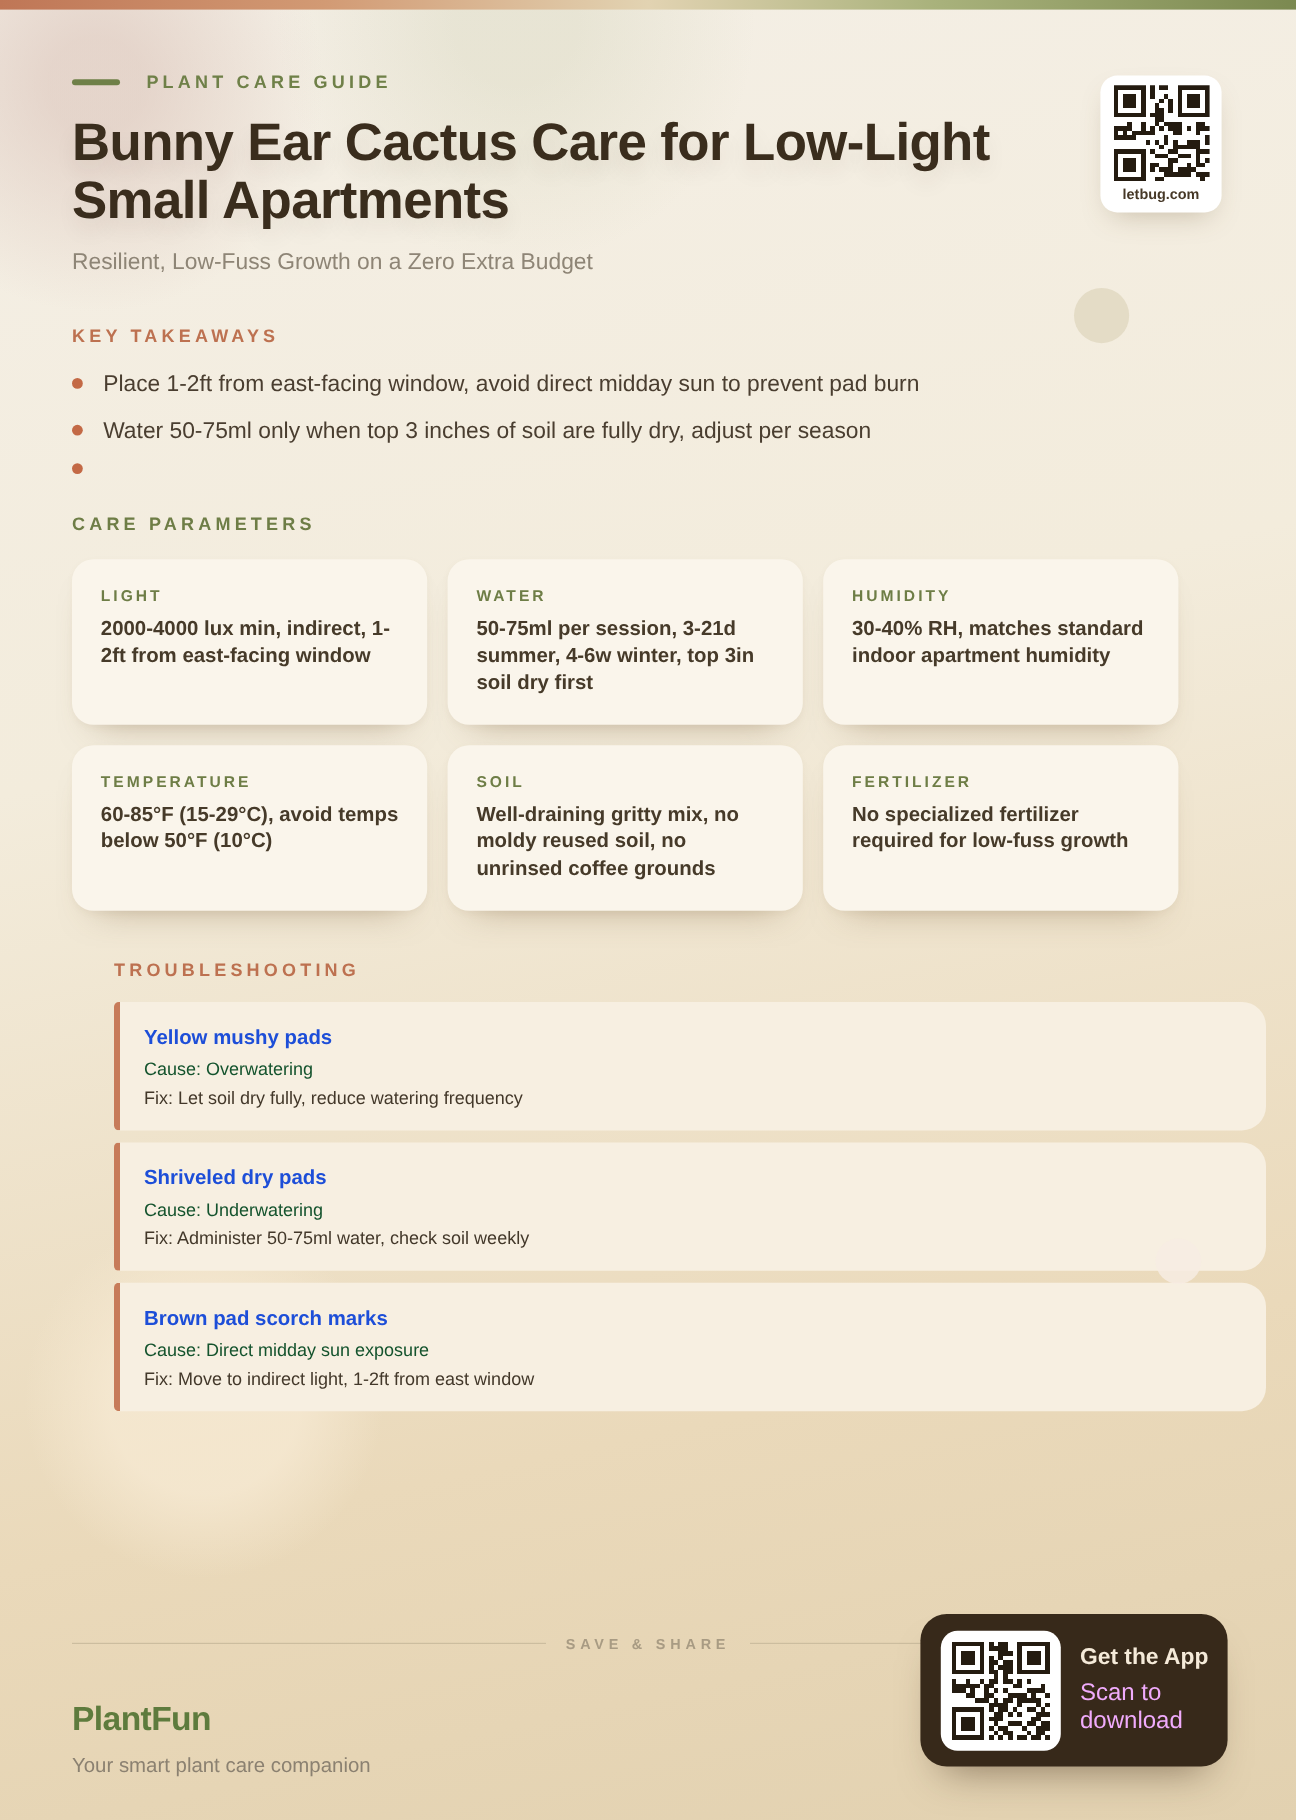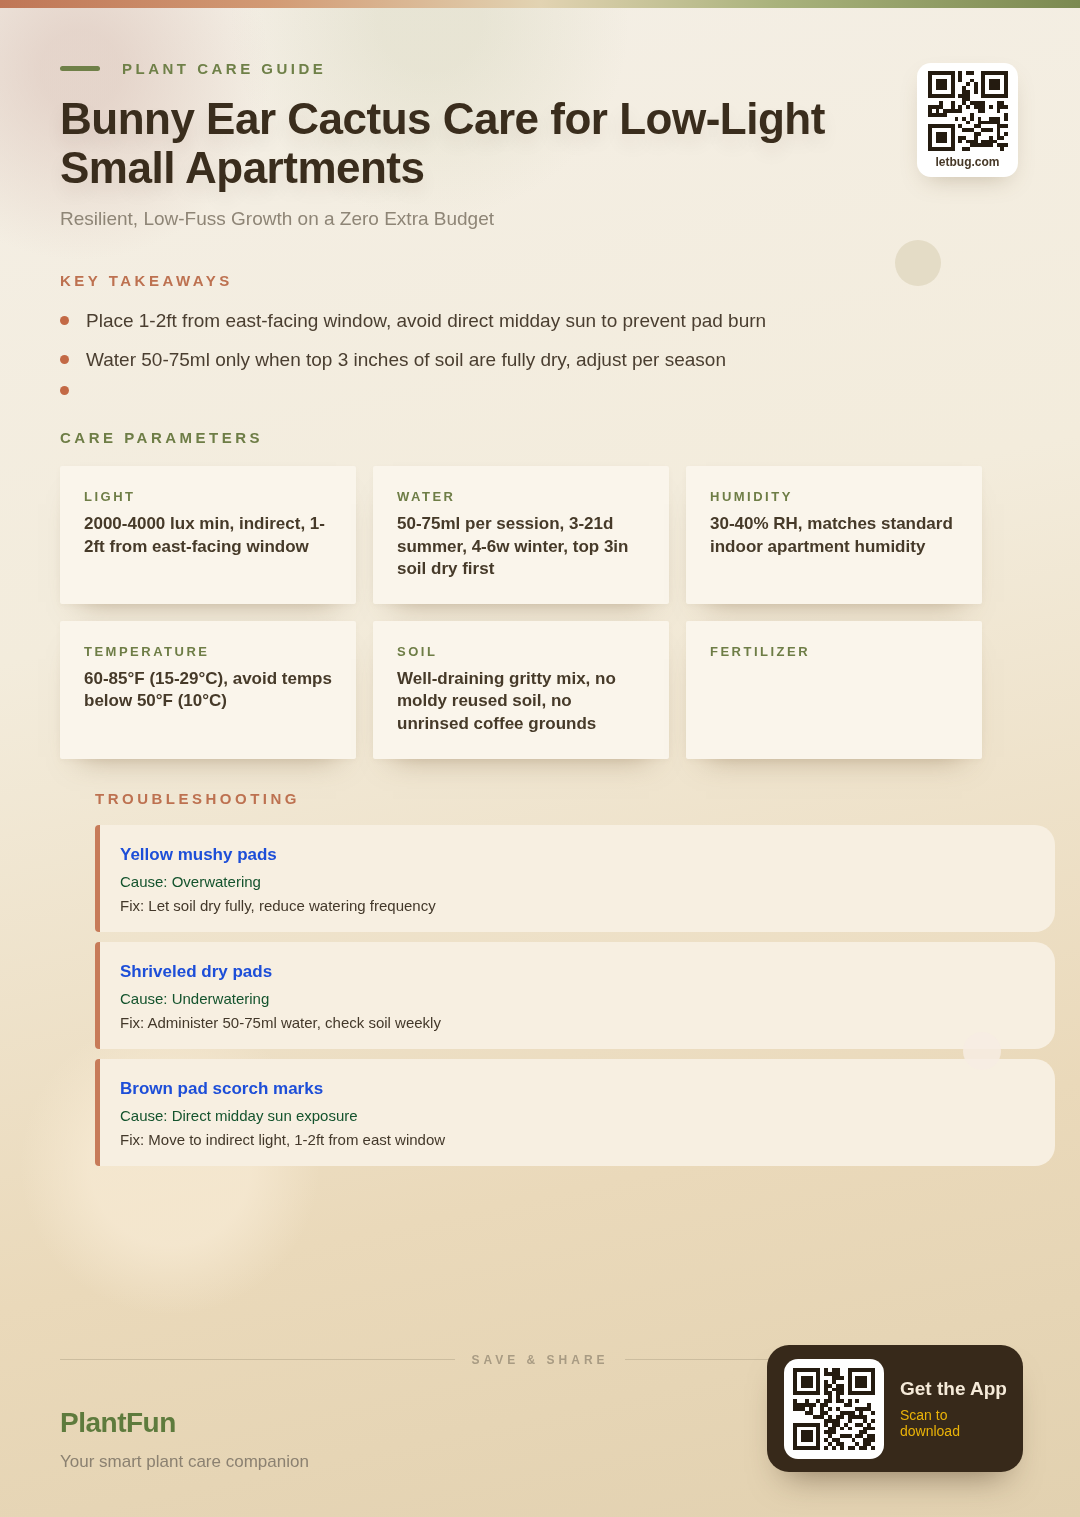--- a/index.html
+++ b/index.html
@@ -52,28 +52,28 @@
   
   .takeaways { margin-top:42px; }
   .takeaway-list { margin-top:20px; list-style:none; }
   .takeaway-item { display:flex; align-items:baseline; gap:17px; margin-bottom:15px; font-size:19px; line-height:1.3; color:#4a3e30; }
   .takeaway-bullet { flex:0 0 9px; width:9px; height:9px; border-radius:50%; background:#c36945; position:relative; top:-2px; }
 
   
   .care { margin-top:32px; }
   .card-grid { margin-top:20px; width:922px; display:grid; grid-template-columns:repeat(3,1fr); gap:17px 17px; }
   .card {
-    background:#faf5eb; border-radius:2px; padding:23px 24px; min-height:118px;
+    background:#faf5eb; border-radius:18px; padding:23px 24px; min-height:118px;
     box-shadow:0 18px 28px -20px rgba(125,98,60,0.5), 0 2px 5px rgba(140,110,70,0.05);
   }
   .card-label { font-size:13px; font-weight:700; letter-spacing:2.5px; color:#6e7d46; }
   .card-text  { margin-top:9px; font-size:17px; line-height:1.33; font-weight:700; color:#463a29; }
 
   
-  .trouble { margin-top:31px;padding-left:35px; }
+  .trouble { margin-top:41px;padding-left:35px; }
   .ts-list { margin-top:18px; }
   .ts-item {
     position:relative; z-index:1; width:960px; min-height:100px; margin-bottom:10px;
     background:#f7efe1; border-left:5px solid #c77b59; border-radius:4px 20px 20px 4px;
     padding:20px 24px 18px 20px;
   }
   .ts-title { font-size:17px; font-weight:700; color:#1d4ed8; }
   .ts-cause { margin-top:8px; font-size:15px; color:#14532d; }
   .ts-fix   { margin-top:7px; font-size:15px; color:#43382a; }
 
@@ -87,21 +87,21 @@
   .brand-tagline { margin-top:13px; font-size:17px; color:#8b8171; }
 
   .app-card {
     position:absolute; left:767px; top:1345px; width:256px; height:127px; z-index:2;
     background:#37291a; border-radius:22px; box-shadow:0 20px 34px -18px rgba(60,40,20,0.55);
     display:flex; align-items:center; padding:13px 16px 13px 17px; gap:16px;
   }
   .qr-tile { width:100px; height:100px; background:#ffffff; border-radius:14px; padding:9px; }
   .qr-big { width:82px; height:82px; }
   .app-card-title { font-size:19px; font-weight:700; color:#f5ead9; }
-  .app-card-sub { margin-top:7px; font-size:14px; color:#eab308; }
+  .app-card-sub { margin-top:7px; font-size:20px; color:#f0abfc; }
 </style>
 </head>
 <body>
 
 <div class="page">
   <div class="topbar"></div>
   <div class="dot dot-1"></div>
   <div class="dot dot-2"></div>
 
   <div class="qr-card-top">
@@ -371,20 +371,21 @@
         <div class="card">
           <div class="card-label">TEMPERATURE</div>
           <div class="card-text">60-85°F (15-29°C), avoid temps below 50°F (10°C)</div>
         </div>
         <div class="card">
           <div class="card-label">SOIL</div>
           <div class="card-text">Well-draining gritty mix, no moldy reused soil, no unrinsed coffee grounds</div>
         </div>
         <div class="card">
           <div class="card-label">FERTILIZER</div>
+          <div class="card-text">No specialized fertilizer required for low-fuss growth</div>
         </div>
       </div>
     </div>
 
     <div class="trouble">
       <div class="sec-heading rust">TROUBLESHOOTING</div>
       <div class="ts-list">
         <div class="ts-item">
           <div class="ts-title">Yellow mushy pads</div>
           <div class="ts-cause">Cause: Overwatering</div>

